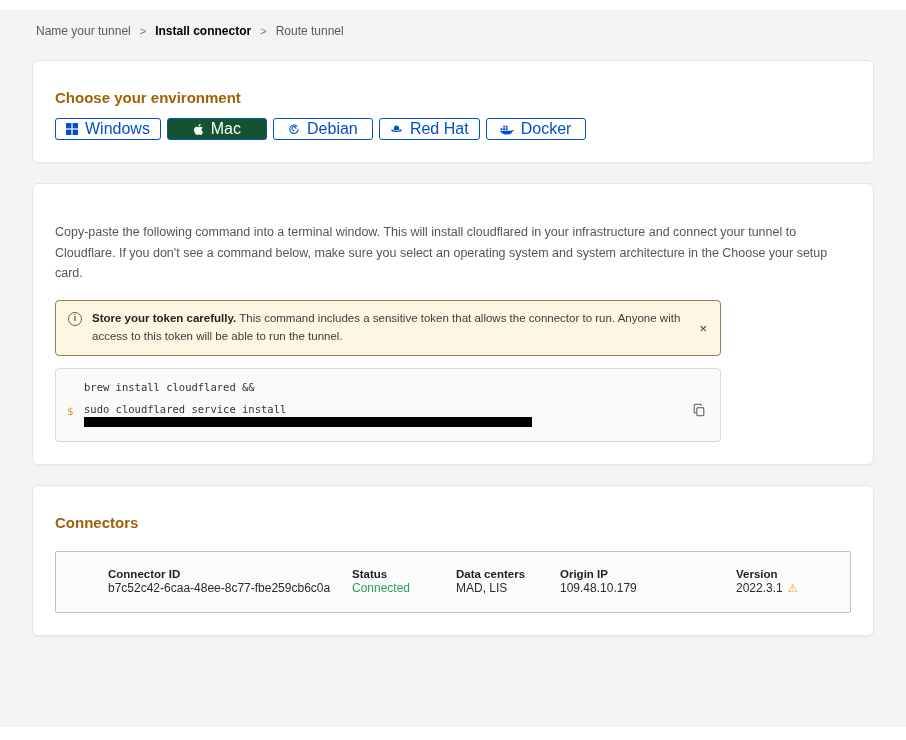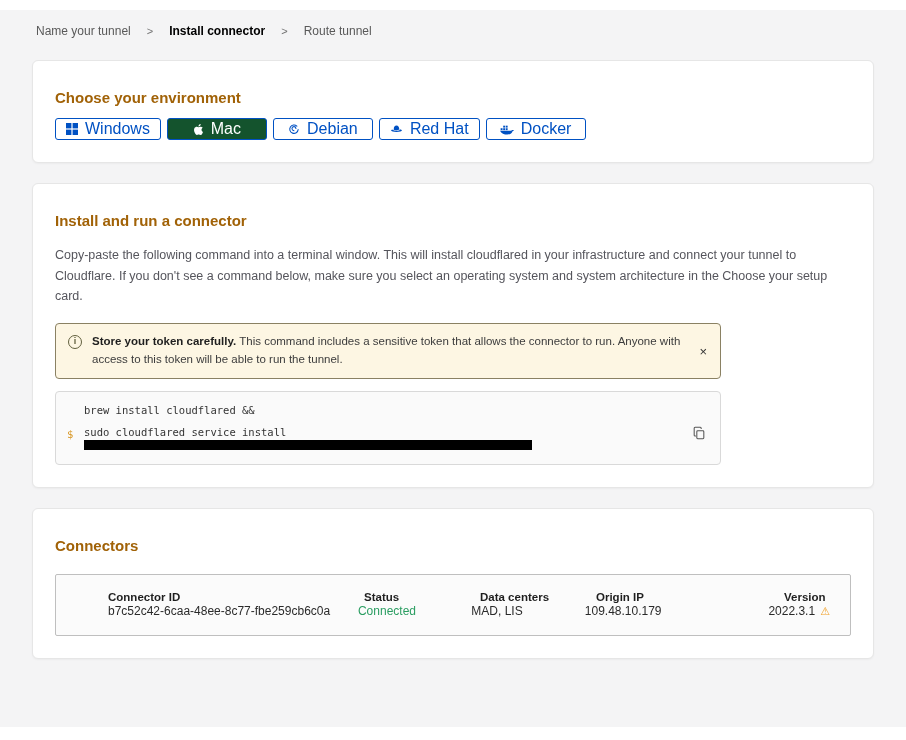--- a/index.html
+++ b/index.html
@@ -18,21 +18,21 @@
     padding: 14px 0 0;
     overflow: hidden;
   }
   
   .breadcrumb {
     margin: 0 0 22px 36px;
     font-size: 12px;
     color: #595959;
     display: flex;
     align-items: center;
-    gap: 16px;
+    gap: 9px;
   }
   .crumb { color: #595959; }
   .crumb.active { font-weight: bold; color: #000000; }
   .sep { color: #737373; font-size: 11px; }
   
   .card {
     background: #fff;
     border: 1px solid #e6e6e6;
     border-radius: 6px;
     margin: 0 32px 20px;
@@ -102,21 +102,21 @@
     background: none; border: none; cursor: pointer; padding: 2px;
   }
   
   .connectors-table {
     margin-top: 20px;
     border: 1px solid #bfbfbf;
     border-radius: 2px;
     background: #fbfbfb;
     padding: 16px 20px 17px 52px;
   }
-  .t-head, .t-row { display: flex; align-items: center; gap: 12px; }
+  .t-head, .t-row { display: flex; align-items: center; }
   .t-head { font-weight: bold; font-size: 11.5px; color: #1f1f1f; }
   .t-row { margin-top: 1px; font-size: 12px; color: #2a2a2a; }
   .col-id { width: 244px; }
   .col-status { width: 104px; }
   .col-dc { width: 104px; }
   .col-ip { width: 176px; }
   .col-ver { flex: 1; }
   .status-connected { color: #2a9d61; }
   .ver-warn { color: #f0a028; margin-left: 5px; font-size: 11px; }
 </style>
@@ -189,21 +189,20 @@
               <path d="M0 10h16.5c1-.1 2.3-.6 3-1.4.9.3 2 .3 2.5.2-.3.9-1.2 1.6-2.3 1.9-.8 3.1-3.6 5.3-8.2 5.3-4.9 0-9.5-1.5-11.5-6z"></path>
             </svg>
         </span>
         <span>Docker</span>
       </button>
 
     </div>
   </section>
 
   <section class="card">
-    <h2>Install and run a connector</h2>
     <p class="desc">Copy-paste the following command into a terminal window. This will install cloudflared in your infrastructure and connect your tunnel to Cloudflare. If you don't see a command below, make sure you select an operating system and system architecture in the Choose your setup card.</p>
 
     <div class="banner">
       <span class="info-circle">i</span>
       <span>
         <span class="banner-title">Store your token carefully.</span>
         <span>This command includes a sensitive token that allows the connector to run. Anyone with access to this token will be able to run the tunnel.</span>
       </span>
       <button class="banner-close">×</button>
     </div>

